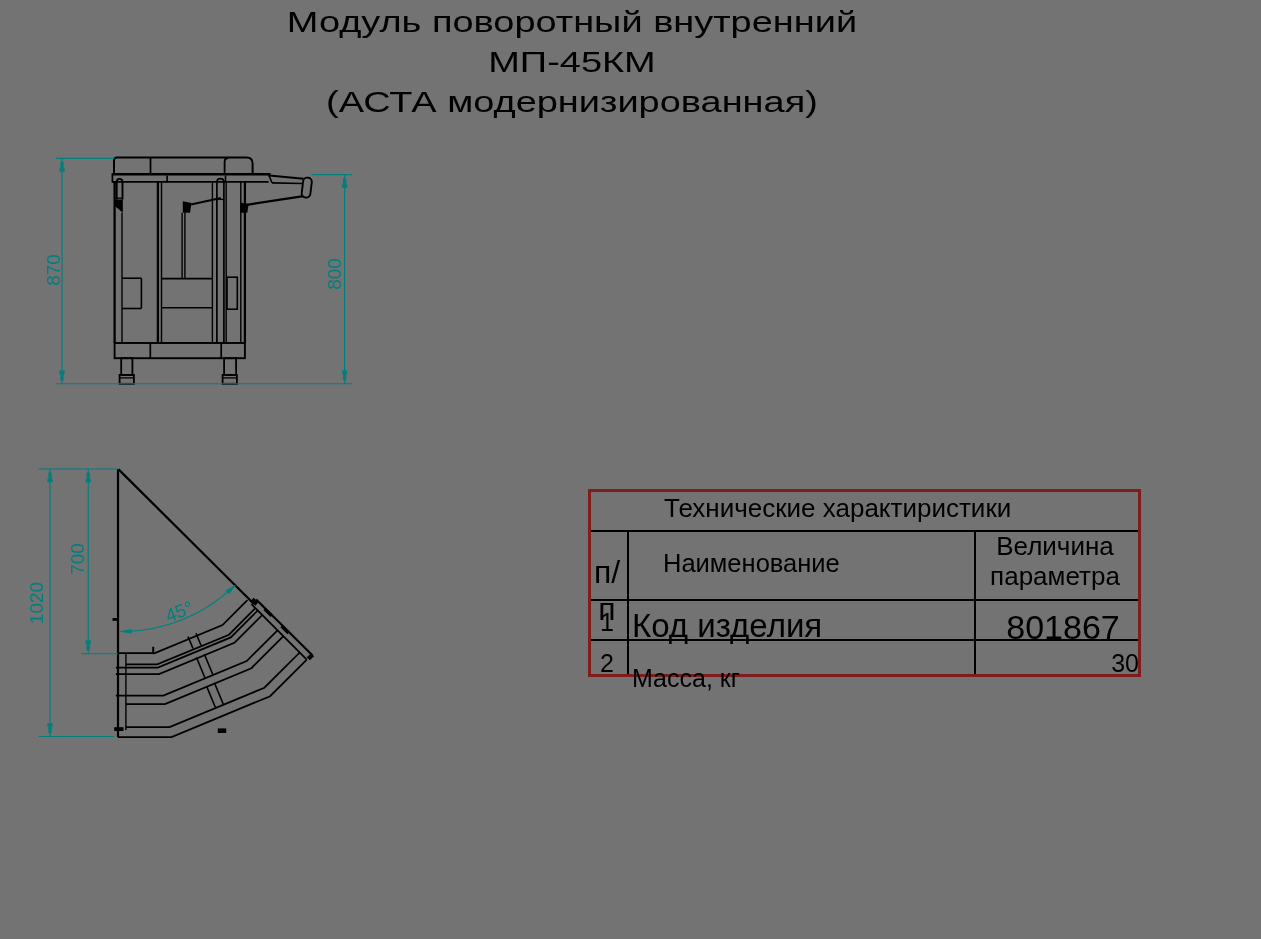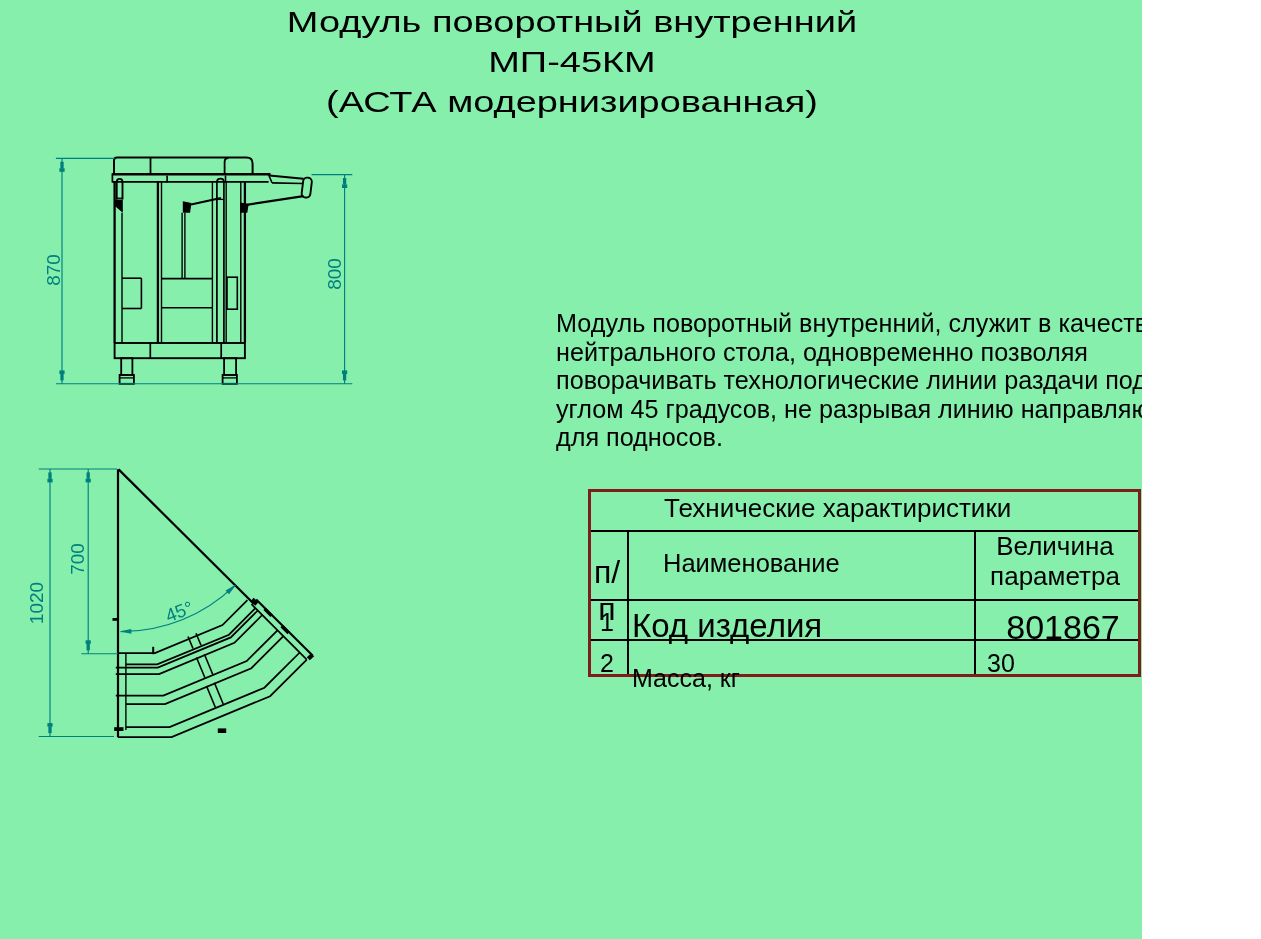--- a/index.html
+++ b/index.html
@@ -1,30 +1,27 @@
 <!DOCTYPE html>
 <html><head>
 <meta charset="utf-8">
 <style>
   html,body{margin:0;padding:0;background:#ffffff;}
-  #page{position:relative;width:1142px;height:939px;background:#86efac;overflow:hidden;
+  #page{position:relative;width:1261px;height:939px;background:#737373;overflow:hidden;
         font-family:"Liberation Sans", sans-serif;color:#000;}
   .abs{position:absolute;}
 </style>
 </head>
 <body>
 <div id="page">
 
 <div class="abs" style="left:72px;top:2px;width:1000px;text-align:center;font-size:30px;line-height:40px;transform:scaleX(1.265);transform-origin:500px 0;">
 Модуль поворотный внутренний<br>МП-45КМ<br>(АСТА модернизированная)
 </div>
 
-<div class="abs" style="left:556px;top:309px;width:680px;font-size:25.2px;line-height:28.6px;white-space:nowrap;">
-Модуль поворотный внутренний, служит в качестве<br>нейтрального стола, одновременно позволяя<br>поворачивать технологические линии раздачи под<br>углом 45 градусов, не разрывая линию направляющих<br>для подносов.
-</div>
 
 <div class="abs" style="left:588px;top:489px;width:553px;height:188px;border:3px solid #7f1d1d;box-sizing:border-box;">
 
   <div class="abs" style="left:0;top:37.5px;width:547px;height:2px;background:#000;"></div>
 
   <div class="abs" style="left:73px;top:1px;font-size:26px;">Технические характиристики</div>
 
   <div class="abs" style="left:0;top:107px;width:547px;height:2px;background:#000;"></div>
 
   <div class="abs" style="left:36px;top:40px;width:2px;height:142px;background:#000;"></div>
@@ -42,21 +39,21 @@
   <div class="abs" style="left:-3px;top:116px;width:38px;text-align:center;font-size:25px;">1</div>
 
   <div class="abs" style="left:41px;top:115px;font-size:33px;">Код изделия</div>
 
   <div class="abs" style="left:396px;top:116px;width:152px;text-align:center;font-size:34px;">801867</div>
 
   <div class="abs" style="left:-3px;top:157px;width:38px;text-align:center;font-size:25px;">2</div>
 
   <div class="abs" style="left:41px;top:172px;font-size:25px;">Масса, кг</div>
 
-  <div class="abs" style="left:396px;top:157px;width:152px;text-align:left;font-size:25px;">30</div>
+  <div class="abs" style="left:396px;top:157px;width:152px;text-align:right;font-size:25px;">30</div>
 </div>
 
 <svg class="abs" style="left:0;top:0;" width="1261" height="939" viewBox="0 0 1261 939">
 
 <g stroke="#000" fill="none">
 
 <path d="M114,173.6 L114,160.5 Q114,157.6 117,157.6 L246.5,157.6 Q252.6,157.6 252.6,163.7 L252.6,173.6" stroke-width="2"></path>
 
 <line x1="150.5" y1="157.6" x2="150.5" y2="173.6" stroke-width="1.8"></line>
 

